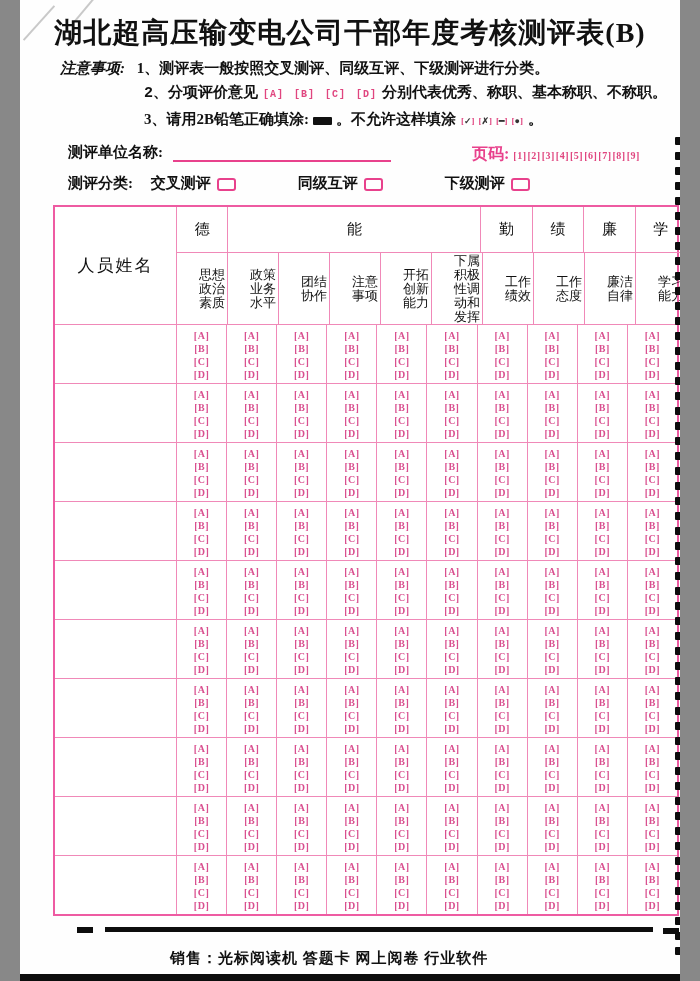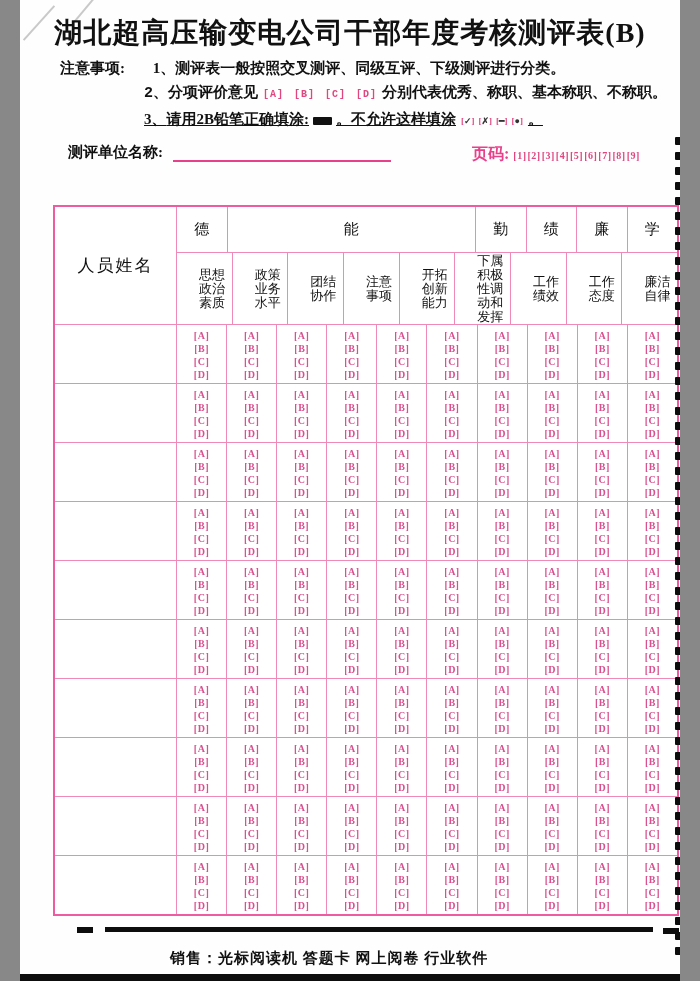--- a/index.html
+++ b/index.html
@@ -8,21 +8,21 @@
     font-family:"Liberation Serif", serif; color:#111; overflow:hidden;
     margin:0 auto;
   }
   
   .title{
     position:absolute; top:14px; left:0; width:100%;
     text-align:center; font-size:28px; font-weight:bold; letter-spacing:1px;
   }
   .notices{ position:absolute; left:40px; top:56px; font-size:15px; font-weight:600; line-height:25px; }
   .notice-line{ white-space:nowrap; }
-  .notice-label{ display:inline-block; margin-right:24px; }
+  .notice-label{ display:inline-block; margin-right:8px;font-style:italic; }
   .code-pink{ color:#e0457f; font-size:10px; font-weight:bold; letter-spacing:1px; margin:0 5px; }
   .fill-sample{ display:inline-block; width:19px; height:8px; background:#111; border-radius:1px; vertical-align:middle; margin:0 4px; }
   .wrong-marks{ display:inline-block; vertical-align:middle; margin:0 3px; }
   .wrong-mark{ font-size:9px; color:#333; margin:0 2px; font-weight:bold; }
   .wrong-mark::before{ content:"["; color:#e0457f; }
   .wrong-mark::after{ content:"]"; color:#e0457f; }
   
   .unit-row{ position:absolute; left:48px; top:143px; font-size:15px; font-weight:600; }
   .unit-line{
     display:inline-block; width:218px; height:16px;
@@ -53,21 +53,21 @@
   }
   .head-right{ flex:1; display:flex; flex-direction:column; }
   .grp-row{ height:45px; display:flex; border-bottom:1px solid #f089b8; }
   .grp-cell{
     border-right:1px solid #f089b8; display:flex; align-items:center; justify-content:center;
     font-size:15px;
   }
   .grp-cell:last-child{ border-right:none; }
   .sub-row{ flex:1; display:flex; }
   .sub-cell{
-    flex:1; border-right:1px solid #f089b8; display:flex; align-items:center; justify-content:flex-start;
+    flex:1; border-right:1px solid #f089b8; display:flex; align-items:center; justify-content:flex-end;
     font-size:13px; text-align:center;padding-left:20px;
   }
   .sub-cell:last-child{ border-right:none; }
   .sub-cell span{ display:inline-block; width:30px; line-height:14px; word-break:break-all; }
   .tbody{ flex:1; display:flex; flex-direction:column; }
   .brow{ flex:1; display:flex; border-top:1px solid #f089b8; }
   .bname{ width:121px; flex:0 0 auto; border-right:1px solid #f089b8; }
   .bopt{
     flex:1; border-right:1px solid #f089b8; text-align:center; padding-top:4px; box-sizing:border-box;
   }
@@ -104,34 +104,37 @@
   <div class="title">湖北超高压输变电公司干部年度考核测评表(B)</div>
 
   <div class="notices">
     <div class="notice-line">
       <span class="notice-label">注意事项:</span>
       <span>1、</span><span>测评表一般按照交叉测评、同级互评、下级测评进行分类。</span>
     </div>
     <div class="notice-line" style="padding-left:84px;font-family:Liberation Mono, monospace;">
       <span>2、</span><span>分项评价意见</span><span id="notice2-codes"><span class="code-pink">[A]</span><span class="code-pink">[B]</span><span class="code-pink">[C]</span><span class="code-pink">[D]</span></span><span>分别代表优秀、称职、基本称职、不称职。</span>
     </div>
-    <div class="notice-line" style="padding-left:84px;text-decoration:underline;">
+    <div class="notice-line" style="padding-left:84px;">
       <span>3、</span><span>请用2B铅笔正确填涂:</span><span class="fill-sample"></span><span>。不允许这样填涂</span><span id="wrong-marks" class="wrong-marks"><span class="wrong-mark">✓</span><span class="wrong-mark">✗</span><span class="wrong-mark">━</span><span class="wrong-mark">●</span></span><span>。</span>
     </div>
   </div>
 
   <div class="unit-row">
     <span>测评单位名称:</span>
     <span class="unit-line"></span>
   </div>
   <div class="pageno">
     <span class="pageno-label">页码:</span>
     <span class="pageno-codes" id="page-codes"><span>[1]</span><span>[2]</span><span>[3]</span><span>[4]</span><span>[5]</span><span>[6]</span><span>[7]</span><span>[8]</span><span>[9]</span></span>
   </div>
 
+  <div class="cat-row" id="cat-row">
+    <span class="cat-label">测评分类:</span>
+  <span class="cat-opt"><span>交叉测评</span><span class="cat-box"></span></span><span class="cat-opt"><span>同级互评</span><span class="cat-box"></span></span><span class="cat-opt"><span>下级测评</span><span class="cat-box"></span></span></div>
 
   <div class="tbl" id="eval-table">
       <div class="thead">
         <div class="name-cell">人员姓名</div>
         <div class="head-right">
           <div class="grp-row">
             <div class="grp-cell" style="flex: 1 1 0%;">德</div>
             <div class="grp-cell" style="flex: 5 1 0%;">能</div>
             <div class="grp-cell" style="flex: 1 1 0%;">勤</div>
             <div class="grp-cell" style="flex: 1 1 0%;">绩</div>
@@ -159,20 +162,23 @@
             </div>
             <div class="sub-cell">
               <span>工作绩效</span>
             </div>
             <div class="sub-cell">
               <span>工作态度</span>
             </div>
             <div class="sub-cell">
               <span>廉洁自律</span>
             </div>
+            <div class="sub-cell">
+              <span>学习能力</span>
+            </div>
           </div>
         </div>
       </div>
       <div class="tbody">
         <div class="brow">
           <div class="bname"></div>
           <div class="bopt">
             <span>[A]</span>
             <span>[B]</span>
             <span>[C]</span>

